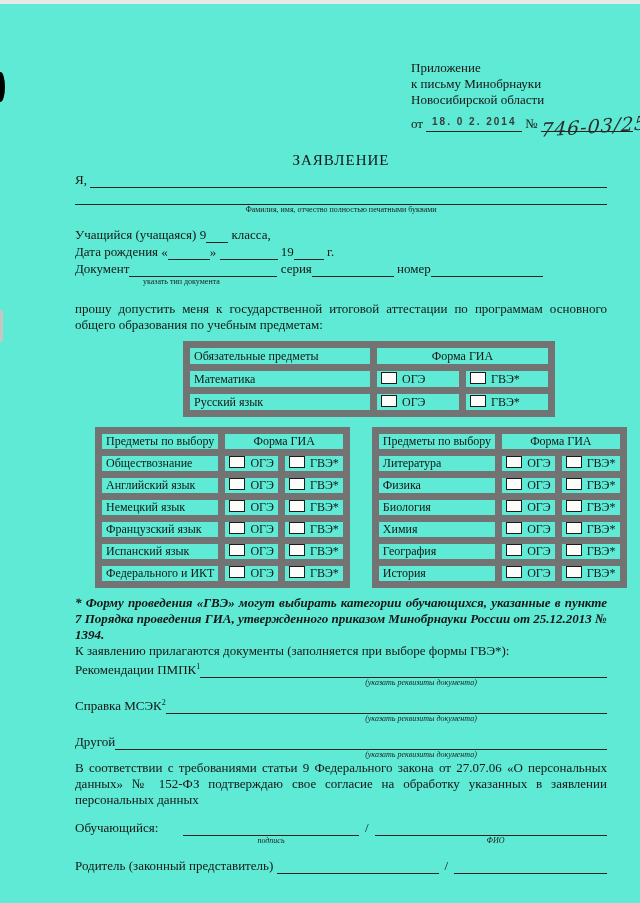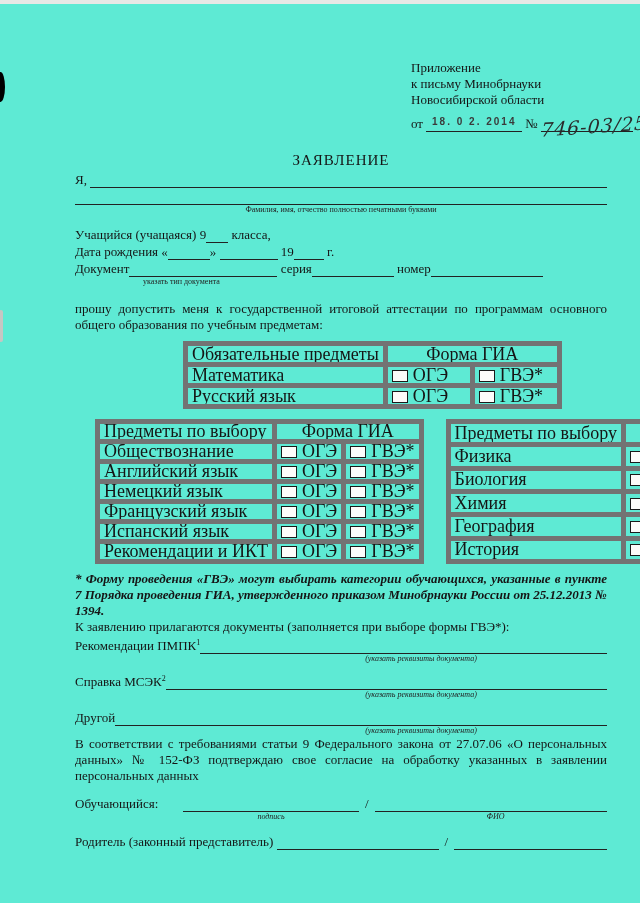--- a/index.html
+++ b/index.html
@@ -39,21 +39,21 @@
 
   .row{display:flex;align-items:flex-end;margin-top:4px;}
   .fio-underline{border-bottom:1px solid #222;height:10px;margin-top:6px;}
 
   .student{margin-top:12px;}
   .student .row{margin-top:1px;}
 
   .para{text-align:justify;margin-top:14px;}
 
   table{border-collapse:collapse;table-layout:fixed;}
-  td{border:5px solid #737373;padding:0 4px;height:15px;font-size:18px;line-height:15px;overflow:hidden;white-space:nowrap;}
+  td{border:7px solid #737373;padding:0 4px;height:15px;font-size:12px;line-height:15px;overflow:hidden;white-space:nowrap;}
   td.center{text-align:center;}
   .cb{display:inline-block;width:14px;height:10px;border:1px solid #1a1a1a;margin-right:5px;vertical-align:-1px;background:#fcfcfa;}
   .mandatory-table{margin-left:108px;margin-top:8px;}
   .mandatory-table td{height:16px;}
   .electives{display:flex;gap:22px;margin-top:10px;padding-left:20px;}
 
   .note{font-weight:bold;font-style:italic;text-align:justify;margin-top:7px;}
 
   .att{margin-top:3px;}
   .sig-row{display:flex;align-items:flex-end;margin-top:12px;}
@@ -168,34 +168,39 @@
               <td>Французский язык</td>
               <td><span class="cb"></span><span>ОГЭ</span></td>
               <td><span class="cb"></span><span>ГВЭ*</span></td>
             </tr>
         <tr>
               <td>Испанский язык</td>
               <td><span class="cb"></span><span>ОГЭ</span></td>
               <td><span class="cb"></span><span>ГВЭ*</span></td>
             </tr>
         <tr>
-              <td>Рекомендации и ИКТ</td>
+              <td>Федерального и ИКТ</td>
               <td><span class="cb"></span><span>ОГЭ</span></td>
               <td><span class="cb"></span><span>ГВЭ*</span></td>
             </tr>
       </tbody>
         </table>
 
       <table>
         <tbody>
             <tr>
           <td style="width:128px">Предметы по выбору</td>
           <td colspan="2" class="center" style="width:122px">Форма ГИА</td>
         </tr>
         <tr>
+              <td>Литература</td>
+              <td style="width:64px"><span class="cb"></span><span>ОГЭ</span></td>
+              <td style="width:58px"><span class="cb"></span><span>ГВЭ*</span></td>
+            </tr>
+        <tr>
               <td>Физика</td>
               <td><span class="cb"></span><span>ОГЭ</span></td>
               <td><span class="cb"></span><span>ГВЭ*</span></td>
             </tr>
         <tr>
               <td>Биология</td>
               <td><span class="cb"></span><span>ОГЭ</span></td>
               <td><span class="cb"></span><span>ГВЭ*</span></td>
             </tr>
         <tr>

